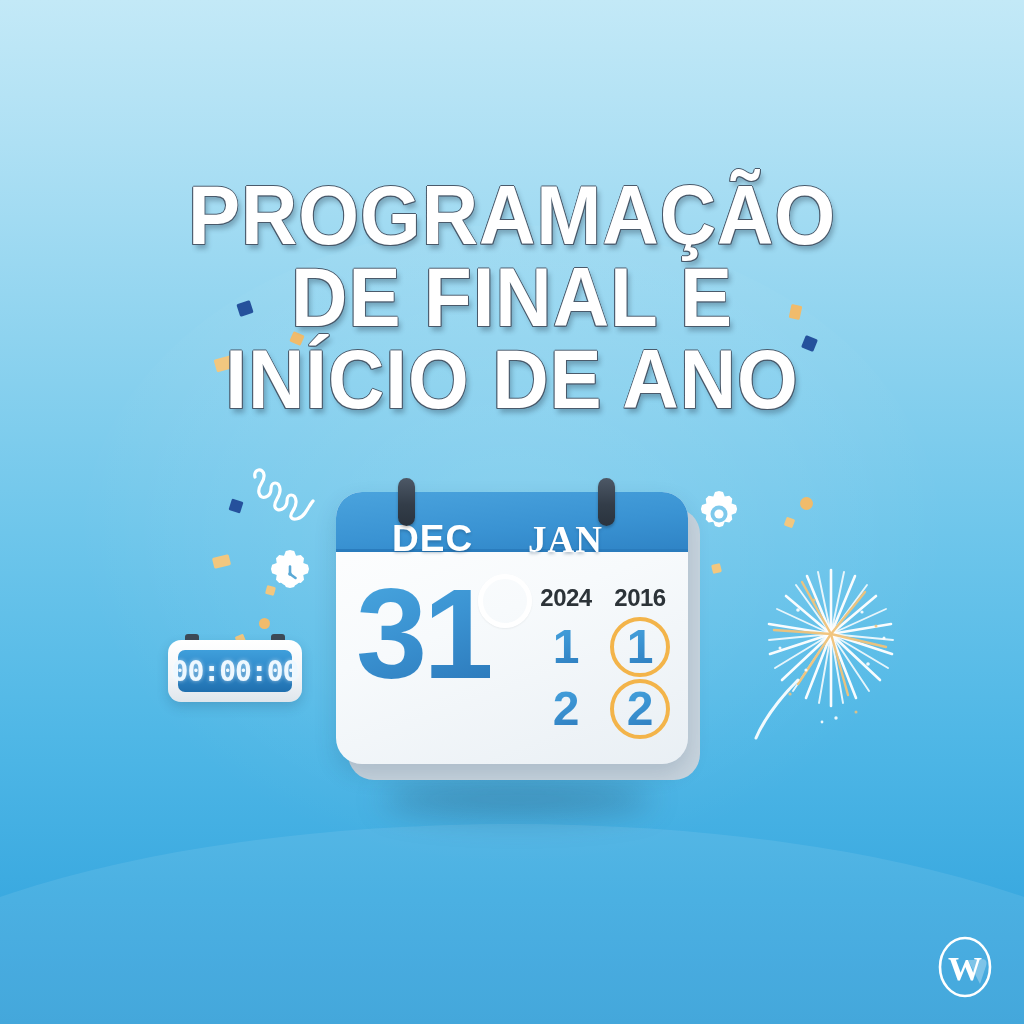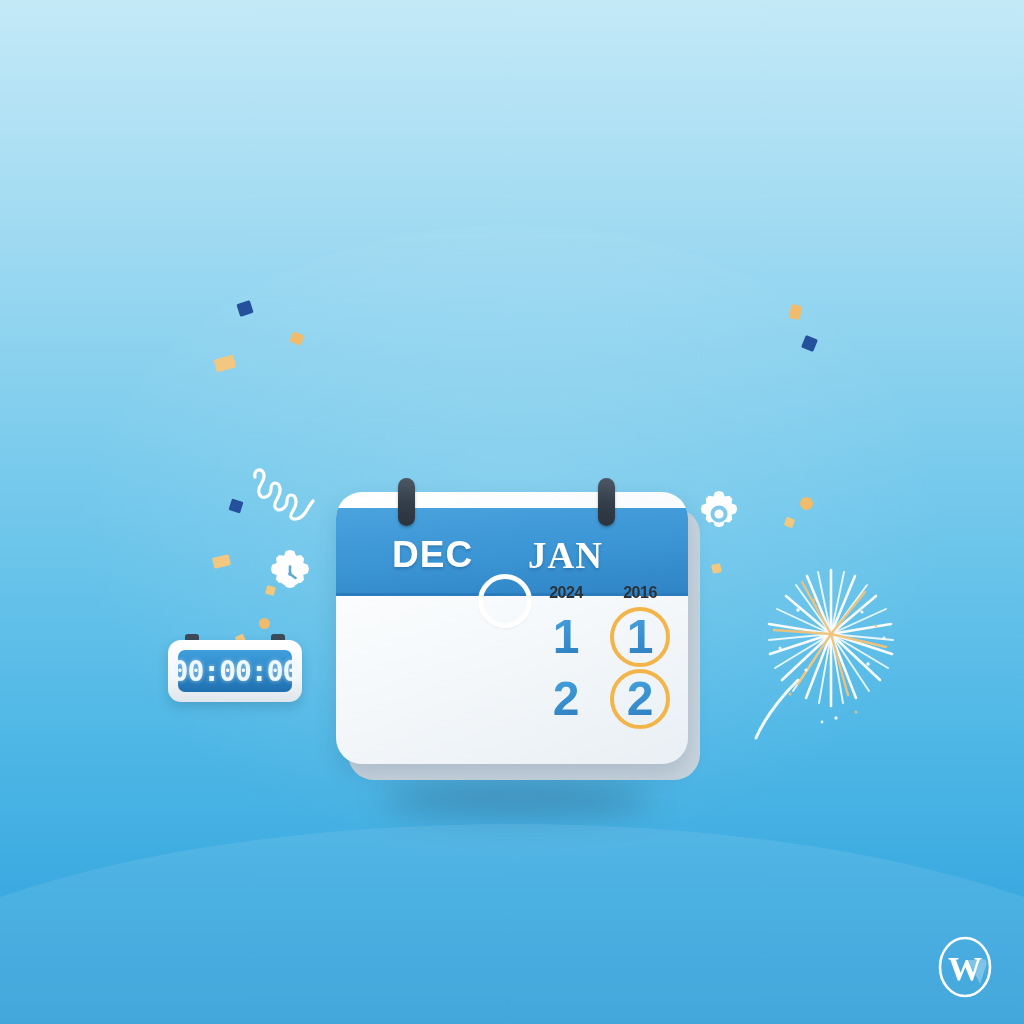--- a/index.html
+++ b/index.html
@@ -114,23 +114,23 @@
     top: 0;
     width: 352px;
     height: 272px;
     background: linear-gradient(160deg, #ffffff 0%, #f7fafc 45%, #e9eff4 100%);
     border-radius: 26px;
     overflow: hidden;
     box-shadow: 0 10px 22px rgba(25,60,95,0.16);
   }
   .cal-header {
     position: absolute;
-    left: 0; top: 16px;
+    left: 0; top: 0;
     width: 100%;
-    height: 88px;
+    height: 60px;
     background: linear-gradient(175deg, #4aa3dd 0%, #3a93d3 58%, #2f84c6 100%);
     border-bottom: 3px solid #2a7cbd;
     display: flex;
     align-items: center;
   }
   .cal-month {
     color: #ffffff;
     font-size: 37px;
     font-weight: 700;
     letter-spacing: 1px;
@@ -187,21 +187,21 @@
     width: 140px;
   }
   .years-head {
     display: flex;
     gap: 10px;
     margin-bottom: 4px;
   }
   .year-label {
     width: 64px;
     text-align: center;
-    font-size: 16px;
+    font-size: 24px;
     font-weight: 700;
     color: #2c3338;
     letter-spacing: -0.5px;
   }
   .years-row {
     display: flex;
     gap: 10px;
     align-items: center;
     height: 62px;
   }
@@ -302,20 +302,25 @@
   }
 </style>
 </head>
 <body>
 
 <div id="poster">
 
   <div class="bg-arc bg-arc-glow"></div>
   <div class="bg-arc bg-arc-bottom"></div>
 
+  <div class="title-block">
+    <span class="title-line title-line-1">PROGRAMAÇÃO</span>
+    <span class="title-line title-line-2">DE FINAL E</span>
+    <span class="title-line title-line-3">INÍCIO DE ANO</span>
+  </div>
 
   <div id="confetti-layer">
       <div class="confetti c-navy" style="left: 238px; top: 302px; width: 14px; height: 13px; transform: rotate(-18deg); border-radius: 1.5px;"></div>
       <div class="confetti c-gold" style="left: 291px; top: 333px; width: 12px; height: 11px; transform: rotate(24deg); border-radius: 1.5px;"></div>
       <div class="confetti c-gold2" style="left: 215px; top: 357px; width: 20px; height: 13px; transform: rotate(-16deg); border-radius: 1.5px;"></div>
       <div class="confetti c-gold" style="left: 790px; top: 305px; width: 11px; height: 14px; transform: rotate(12deg); border-radius: 1.5px;"></div>
       <div class="confetti c-navy" style="left: 803px; top: 337px; width: 13px; height: 13px; transform: rotate(22deg); border-radius: 1.5px;"></div>
       <div class="confetti c-gold c-dot" style="left: 800px; top: 497px; width: 13px; height: 13px; transform: rotate(0deg);"></div>
       <div class="confetti c-gold2" style="left: 785px; top: 518px; width: 9px; height: 9px; transform: rotate(20deg); border-radius: 1.5px;"></div>
       <div class="confetti c-gold2" style="left: 712px; top: 564px; width: 9px; height: 9px; transform: rotate(-14deg); border-radius: 1.5px;"></div>
@@ -439,20 +444,21 @@
     <div class="cal-backplate"></div>
     <div class="cal-ring cal-ring-left"></div>
     <div class="cal-ring cal-ring-right"></div>
 
     <div class="cal-body">
       <div class="cal-header">
         <span class="cal-month cal-month-dec">DEC</span>
         <span class="cal-month cal-month-jan">JAN</span>
       </div>
 
+      <div class="day-31">31</div>
       <div class="day-31-circle"></div>
 
       <div class="years">
         <div class="years-head">
           <span class="year-label">2024</span>
           <span class="year-label">2016</span>
         </div>
         <div class="years-row">
           <span class="year-num">1</span>
           <span class="year-num circled">1</span>

